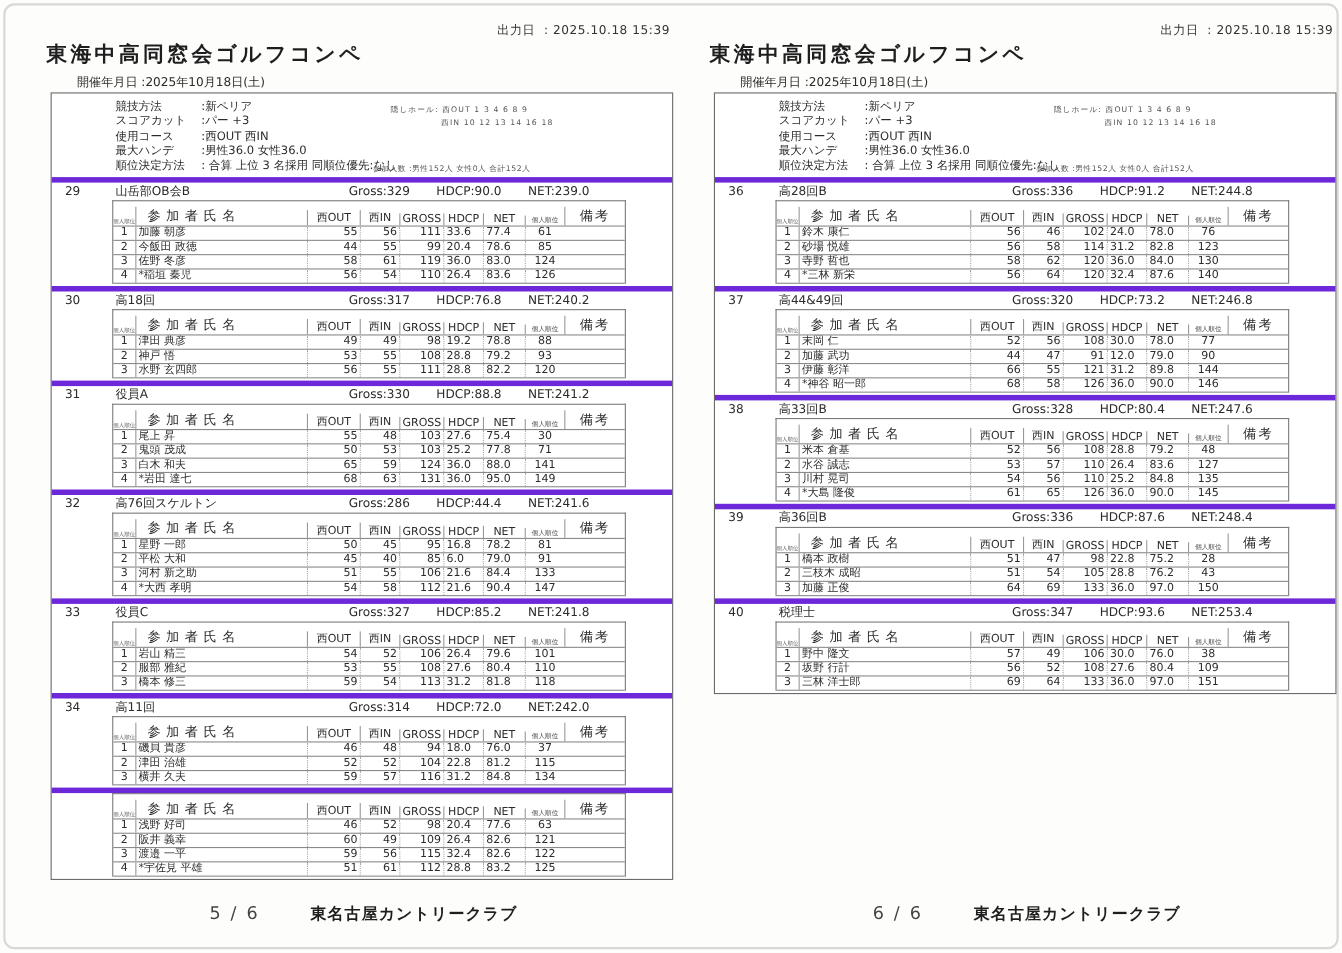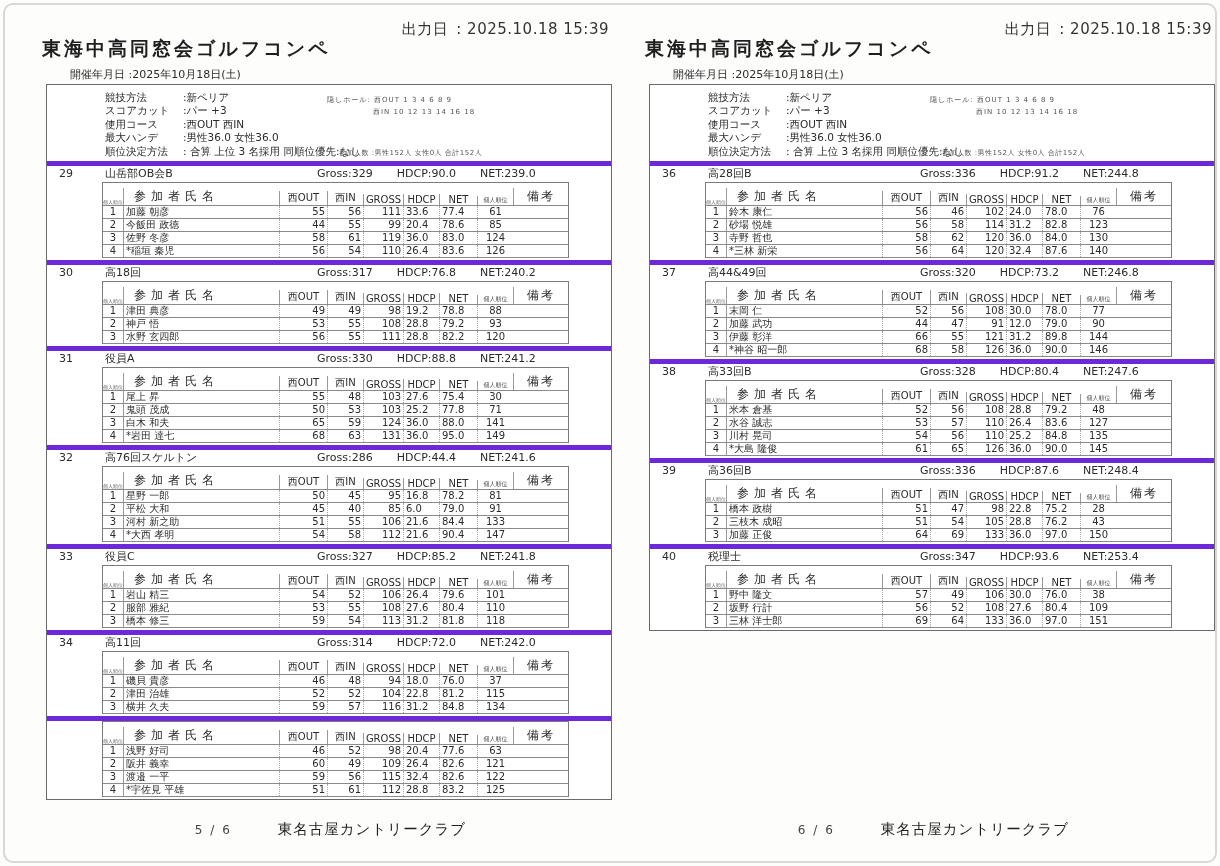--- a/index.html
+++ b/index.html
@@ -9,31 +9,31 @@
     font-family:"DejaVu Sans","Liberation Sans",sans-serif;
     color:#2b2b2b;
     position:relative;
     overflow:hidden;
   }
   .outer-frame{position:absolute;inset:3px;border:2px solid #d8d8d8;border-radius:10px;pointer-events:none}
   .page{position:absolute;top:12px;width:577px;height:845px}
   .page-left{left:42px}
   .page-right{left:645px}
 
-  .outdate{position:absolute;top:8px;right:10px;font-size:15px;letter-spacing:.5px;color:#333}
+  .outdate{position:absolute;top:8px;right:10px;font-size:11px;letter-spacing:.5px;color:#333}
   .outdate .lbl{margin-right:8px}
   .doc-title{margin-top:24px;text-align:left;font-size:19px;font-weight:bold;letter-spacing:3px;color:#1e1e1e}
   .event-date{margin:5px 0 2px 28px;font-size:11px}
 
   .main-box{margin-left:4px;width:566px;border:1px solid #6a6a6a;background:#fff}
 
   .settings{position:relative;padding:6px 8px 3px 58px;height:76px;font-size:10.5px}
   .setting-line{display:flex;line-height:13.4px}
   .setting-label{width:78px}
-  .hidden-holes{position:absolute;left:280px;top:9px;font-size:7px;color:#555;line-height:12px;letter-spacing:1px}
+  .hidden-holes{position:absolute;left:308px;top:9px;font-size:7px;color:#555;line-height:12px;letter-spacing:1px}
   .participants{position:absolute;left:292px;bottom:3px;font-size:7px;color:#555;letter-spacing:.5px}
 
   .group{border-top:5px solid #6d28d9;padding-bottom:2px}
   .ghead{display:flex;font-size:11px;height:16px;line-height:16px}
   .gno{width:58px;padding-left:12px}
   .gteam{width:212px}
   .gstat{margin-right:24px}
 
   .gtable{margin-left:55px;width:467px;border:1px solid #7a7a7a;border-bottom:none}
   .trow{display:flex;border-bottom:1px solid #8a8a8a;align-items:flex-end}
@@ -54,22 +54,22 @@
   .c-pos{width:36px}
   .c-rem{flex:1}
   .num{text-align:right}
   .ctr{text-align:center}
   .tiny{font-size:5px;letter-spacing:0;color:#666}
   .tinypos{font-size:6px !important;letter-spacing:0;color:#444}
   .th-name{font-size:12px !important;letter-spacing:5px}
   .th-rem{font-size:12px !important;letter-spacing:2px}
 
   .footer{position:absolute;top:808px;width:100%;display:flex;justify-content:center;align-items:baseline;gap:46px}
-  .footer .pno{font-size:12px;letter-spacing:2px;color:#444}
-  .footer .club{font-size:14.5px;font-weight:normal;letter-spacing:1px;color:#1e1e1e}
+  .footer .pno{font-size:16px;letter-spacing:2px;color:#444}
+  .footer .club{font-size:14.5px;font-weight:bold;letter-spacing:1px;color:#1e1e1e}
 </style>
 </head>
 <body>
 
 <div class="outer-frame"></div>
 
 <div class="page page-left">
   <div class="outdate">
     <span class="lbl">出力日</span><span>: 2025.10.18  15:39</span>
   </div>

